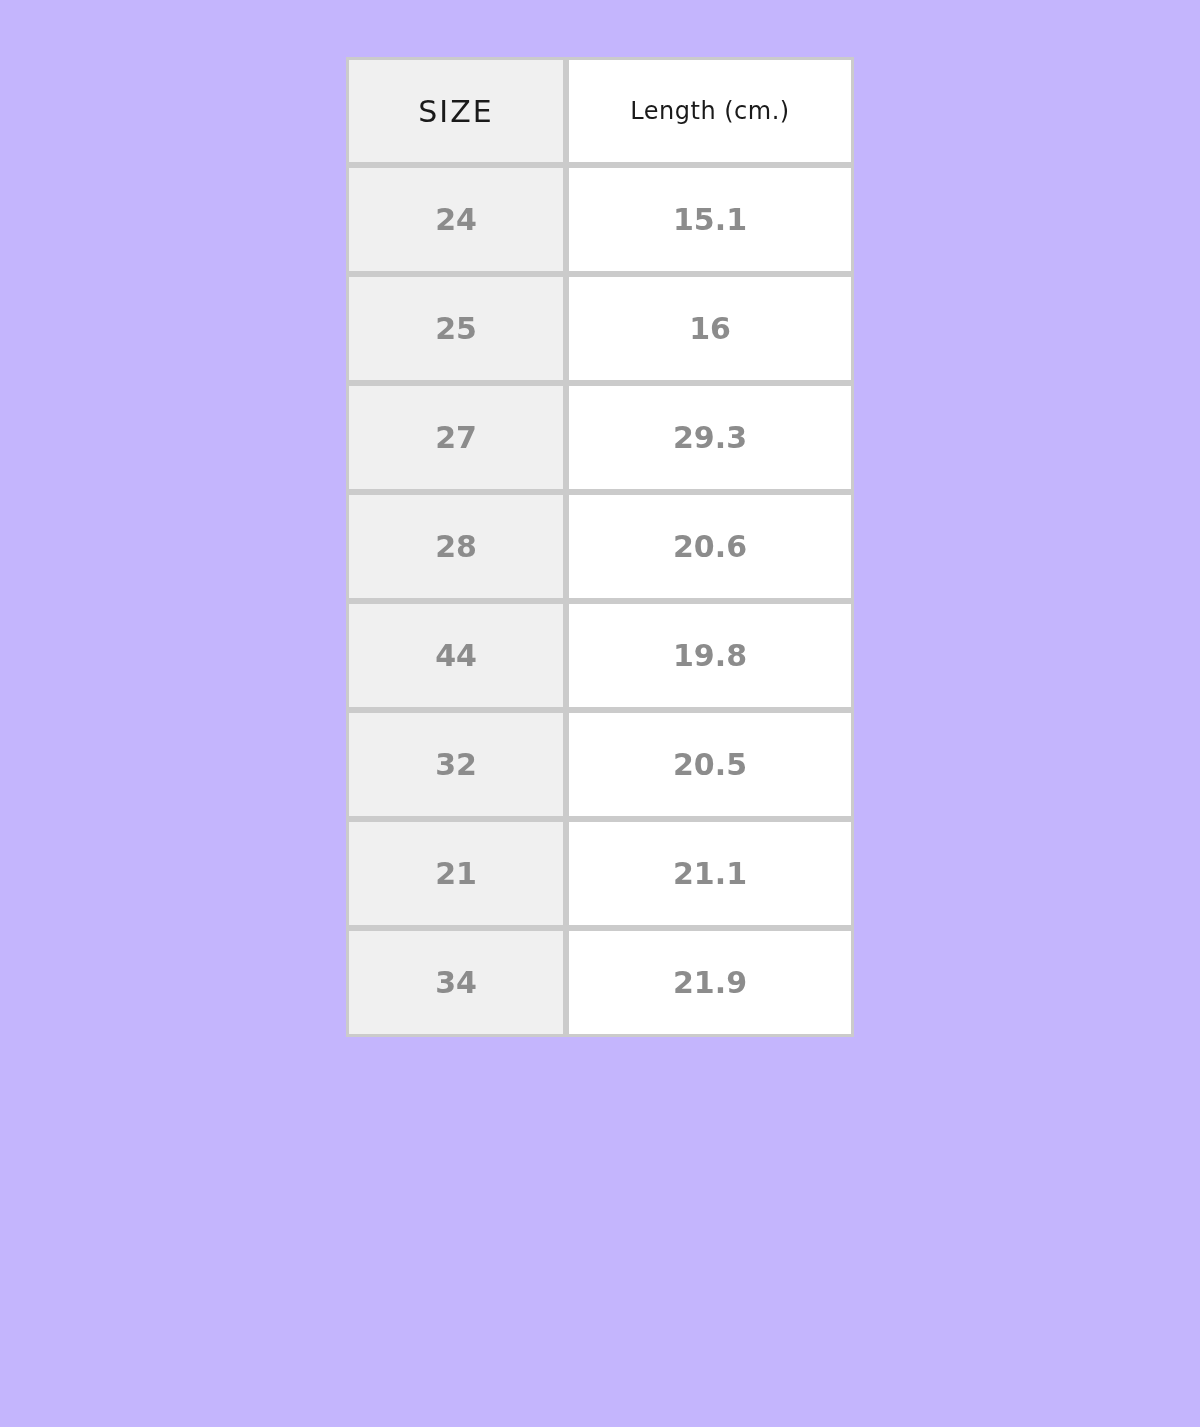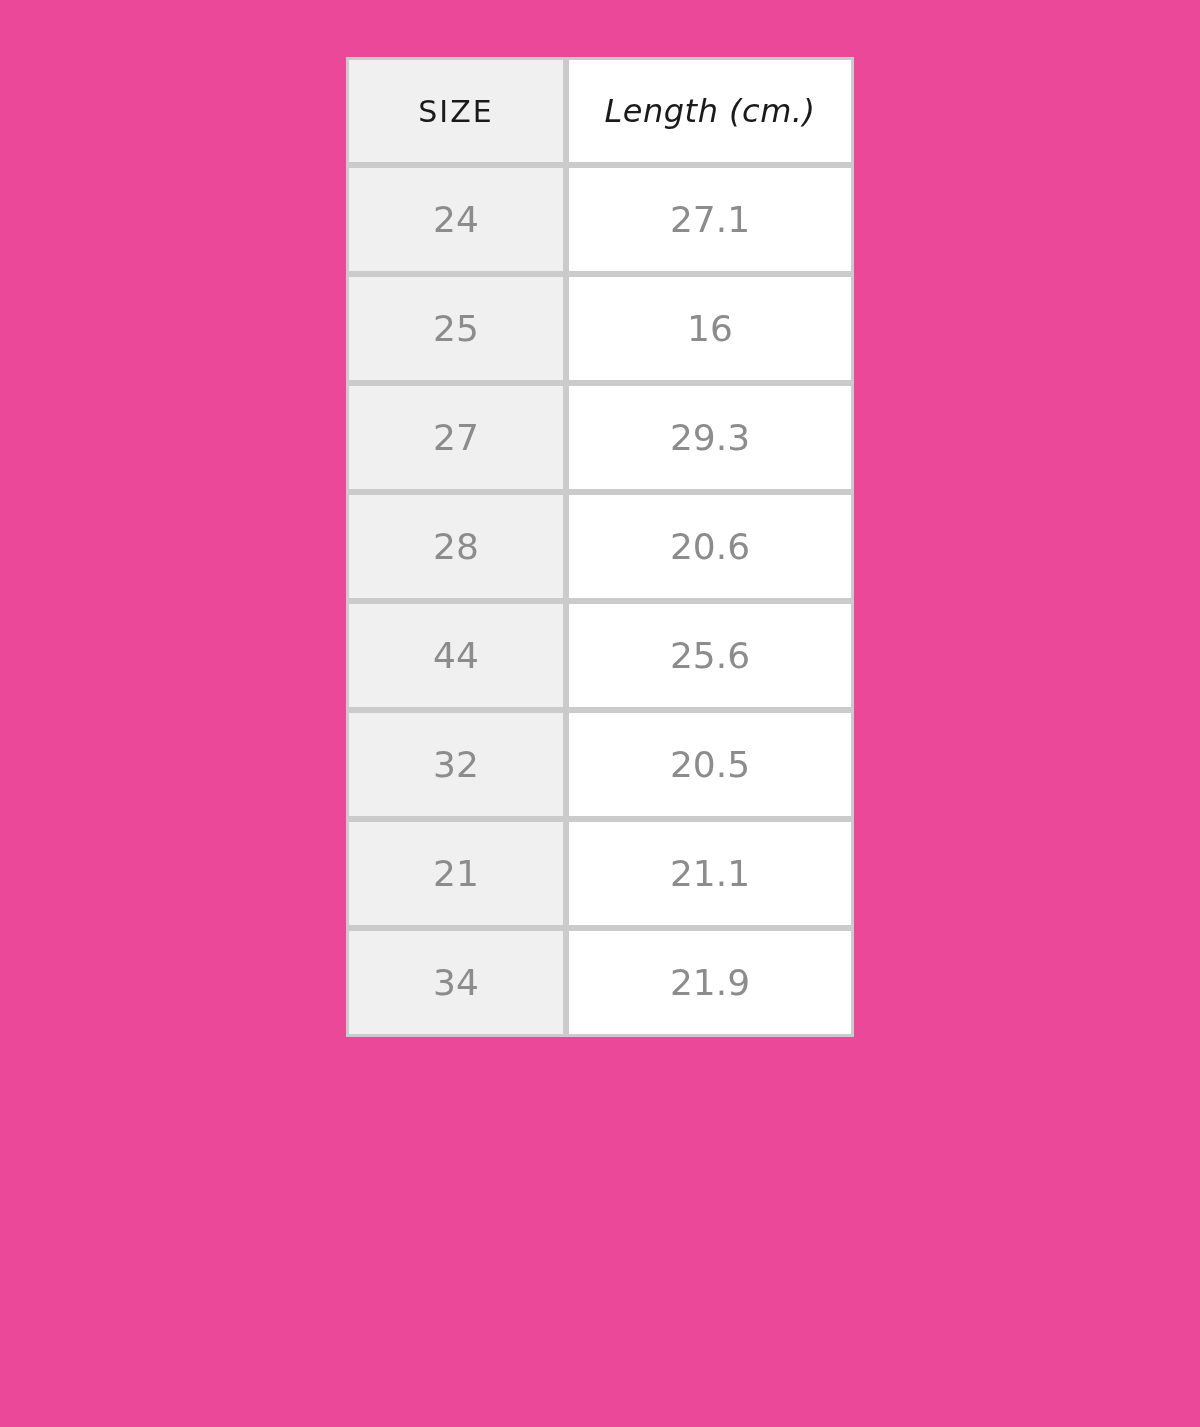--- a/index.html
+++ b/index.html
@@ -12,21 +12,21 @@
     width: 1200px;
     height: 1427px;
     font-family: "DejaVu Sans", sans-serif;
     overflow: hidden;
   }
 
   .page {
     position: relative;
     width: 1200px;
     height: 1427px;
-    background: #ec4899;
+    background: #c4b5fd;
   }
 
   .size-chart-wrap {
     position: absolute;
     left: 346px;
     top: 57px;
     width: 508px;
   }
 
   table.size-chart {
@@ -56,29 +56,28 @@
     color: #1a1a1a;
     letter-spacing: 0.5px;
   }
   table.size-chart thead th.cell-size {
     background: #f0f0f0;
     font-size: 30px;
     letter-spacing: 2px;
   }
   table.size-chart thead th.cell-length {
     background: #ffffff;
-    font-size: 32px;
-    font-style: italic;
+    font-size: 24px;
   }
 
   
   table.size-chart tbody td {
     height: 109px;
-    font-size: 36px;
-    font-weight: 400;
+    font-size: 30px;
+    font-weight: 700;
     color: #8c8c8c;
   }
   table.size-chart tbody td.cell-size {
     background: #f0f0f0;
   }
   table.size-chart tbody td.cell-length {
     background: #ffffff;
   }
 </style>
 </head>
@@ -93,37 +92,37 @@
       </colgroup>
       <thead>
         <tr>
           <th class="cell-size">SIZE</th>
           <th class="cell-length">Length (cm.)</th>
         </tr>
       </thead>
       <tbody>
         <tr>
           <td class="cell-size">24</td>
-          <td class="cell-length">27.1</td>
+          <td class="cell-length">15.1</td>
         </tr>
         <tr>
           <td class="cell-size">25</td>
           <td class="cell-length">16</td>
         </tr>
         <tr>
           <td class="cell-size">27</td>
           <td class="cell-length">29.3</td>
         </tr>
         <tr>
           <td class="cell-size">28</td>
           <td class="cell-length">20.6</td>
         </tr>
         <tr>
           <td class="cell-size">44</td>
-          <td class="cell-length">25.6</td>
+          <td class="cell-length">19.8</td>
         </tr>
         <tr>
           <td class="cell-size">32</td>
           <td class="cell-length">20.5</td>
         </tr>
         <tr>
           <td class="cell-size">21</td>
           <td class="cell-length">21.1</td>
         </tr>
         <tr>

